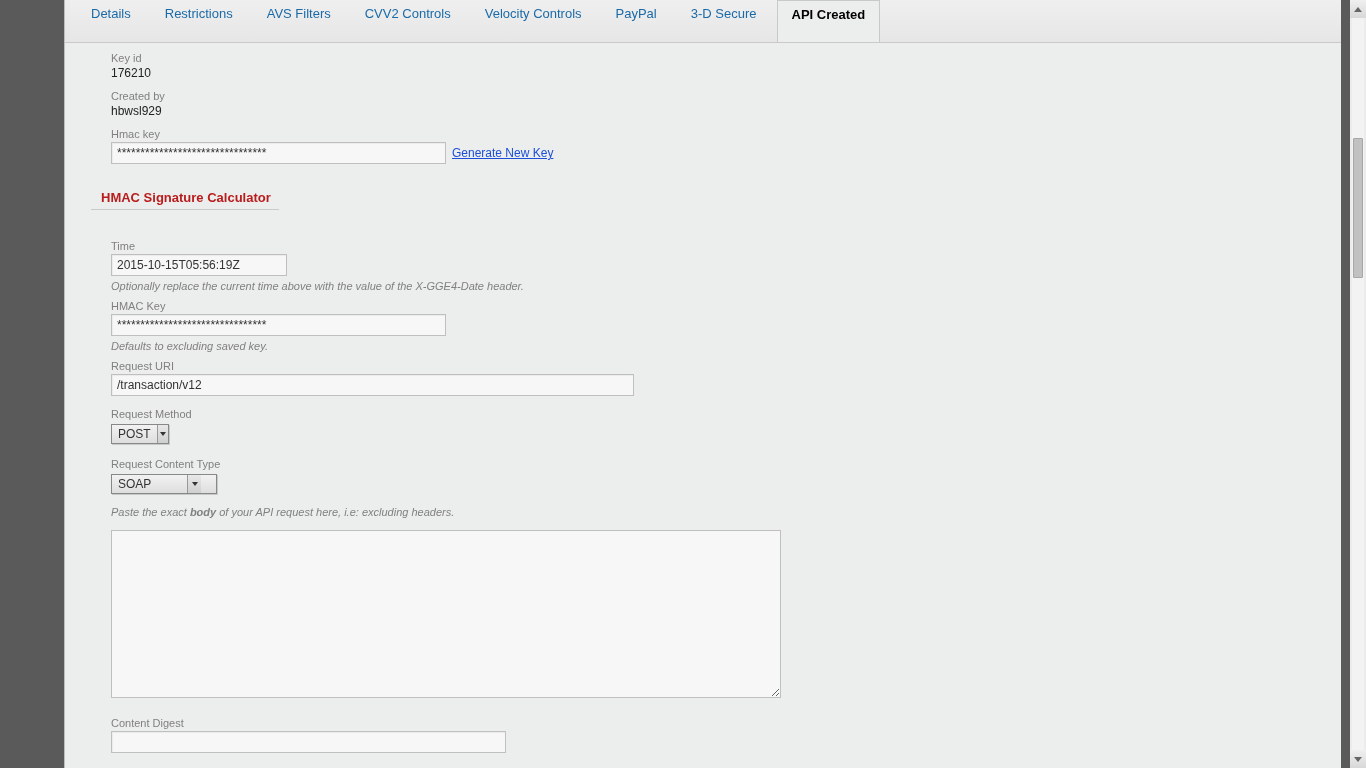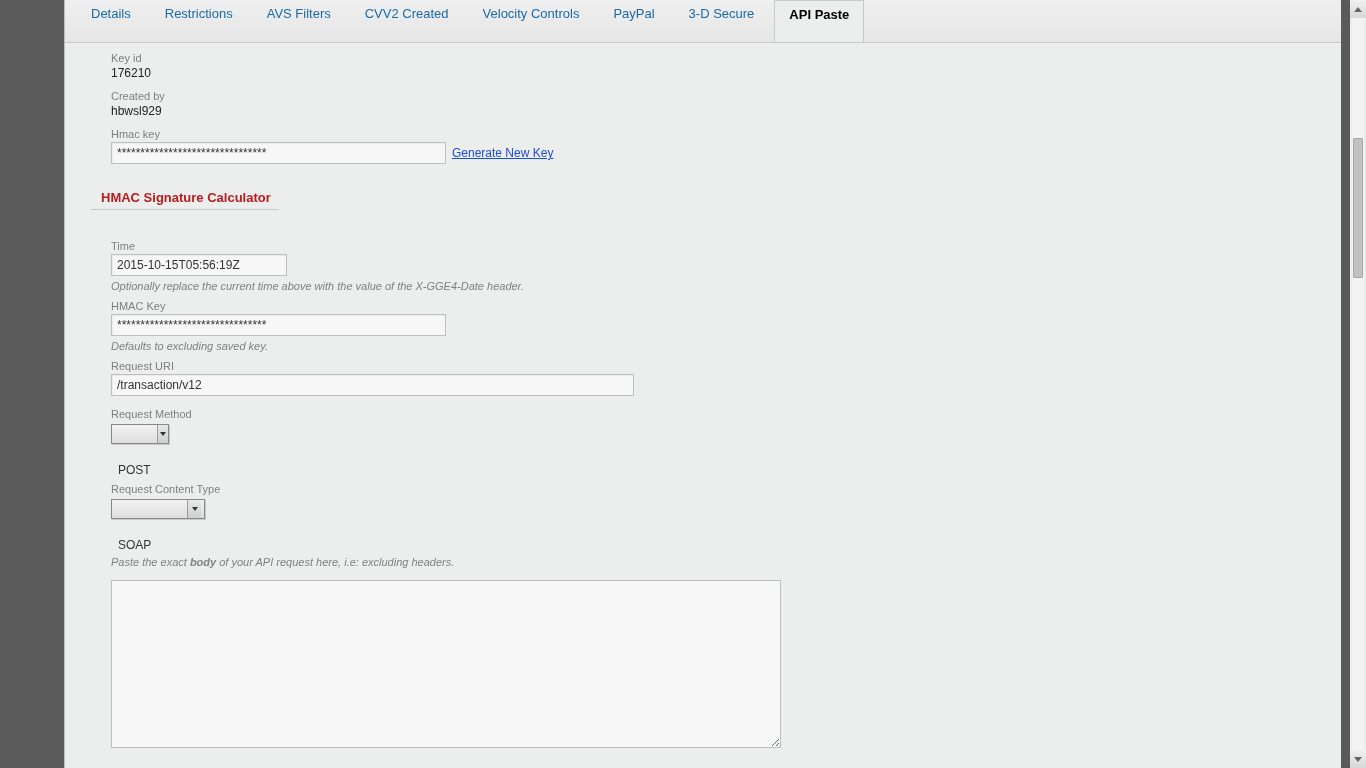--- a/index.html
+++ b/index.html
@@ -106,36 +106,35 @@
     border: 1px solid #888;
     background: linear-gradient(#f2f2f2, #dedede);
     height: 20px;
     font-size: 12px;
     box-shadow: 1px 1px 0 rgba(0,0,0,0.15);
     margin-top: 2px;
     margin-bottom: 8px;
   }
   .select-wrap .val {
     padding: 2px 6px;
-    margin-top: 36px;
   }
   .select-wrap .caret {
     width: 14px;
     border-left: 1px solid #999;
     display: flex; align-items: center; justify-content: center;
     background: linear-gradient(#e8e8e8,#cfcfcf);
   }
   .select-wrap .caret::after {
     content: "";
     border-left: 3px solid transparent;
     border-right: 3px solid transparent;
     border-top: 4px solid #333;
   }
   .select-method { width: 58px; }
-  .select-soap { width: 94px; gap: 30px; }
+  .select-soap { width: 106px; gap: 30px; }
 
   textarea.content-ta {
     width: 670px;
     height: 168px;
     border: 1px solid #bfbfbf;
     background: #f7f7f7;
     font-family: inherit;
     font-size: 12px;
     padding: 4px;
     resize: both;
@@ -175,25 +174,25 @@
 </style>
 </head>
 <body>
 
 <div class="outer">
 
   <div class="tabbar">
     <div class="tab">Details</div>
     <div class="tab">Restrictions</div>
     <div class="tab">AVS Filters</div>
-    <div class="tab">CVV2 Created</div>
+    <div class="tab">CVV2 Controls</div>
     <div class="tab">Velocity Controls</div>
     <div class="tab">PayPal</div>
     <div class="tab">3-D Secure</div>
-    <div class="tab active">API Paste</div>
+    <div class="tab active">API Created</div>
   </div>
 
   <div class="panel">
 
     <div class="field-label">Key id</div>
     <div class="field-value">176210</div>
 
     <div class="field-label">Created by</div>
     <div class="field-value">hbwsl929</div>
 

